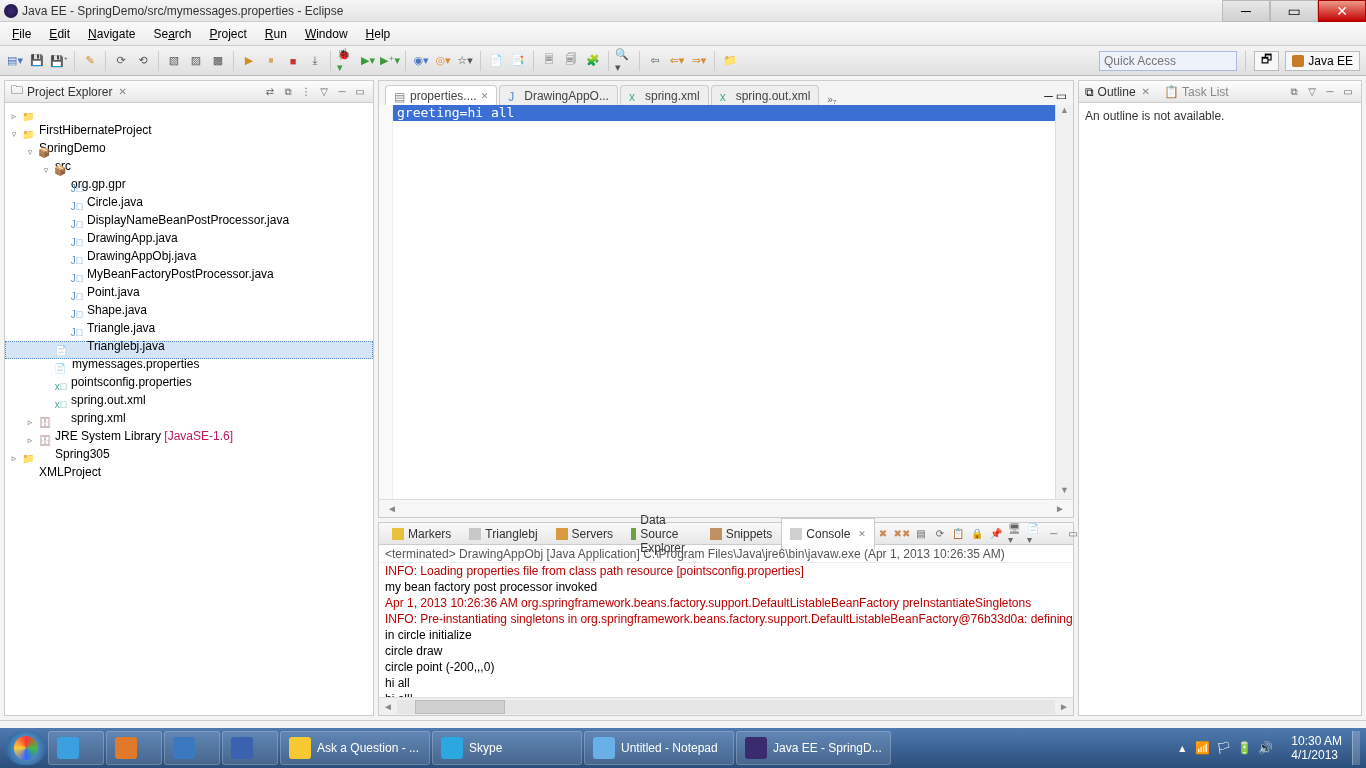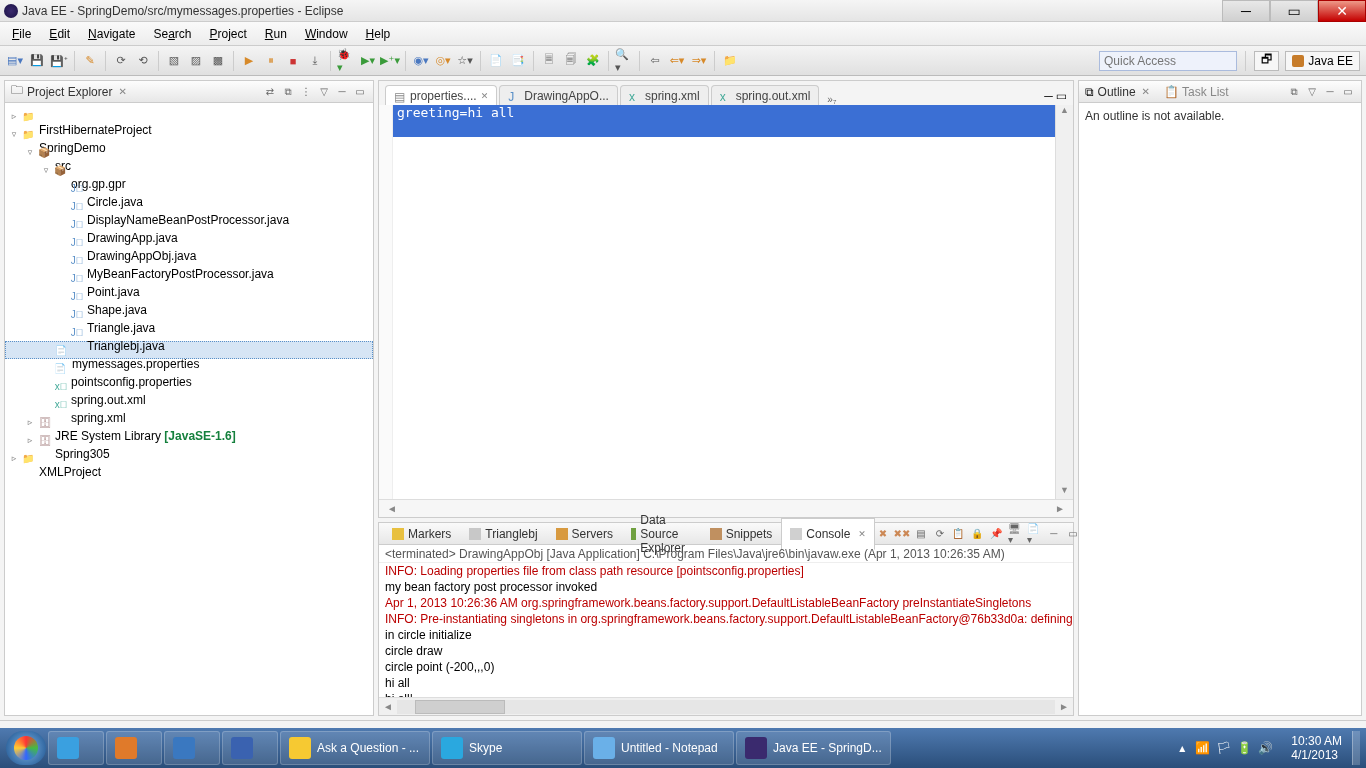--- a/index.html
+++ b/index.html
@@ -48,36 +48,36 @@
 .tree-row .ind{flex-shrink:0;}
 .tree-row .icn{width:16px;height:14px;display:inline-flex;align-items:center;justify-content:center;font-size:10px;}
 .tree-row.sel{background:#d6e5f5;border:1px dotted #5a90c8;}
 .tree-row .lbl{padding-left:2px;margin-top:28px;}
 .icn.proj{color:#c88a29;}
 .icn.pkg{color:#c88a29;}
 .icn.java{color:#5a90c8;}
 .icn.file{color:#888;}
 .icn.xml{color:#4a9;}
 .icn.jar{color:#a88;}
-.lbl .gray{color:#15803d;font-weight:bold;}
+.lbl .gray{color:#be185d;}
 
 
 .editor-box{background:#fff;border:1px solid #ccc; height:438px; display:flex; flex-direction:column;}
 .editor-tabs{height:24px;display:flex;align-items:end;gap:2px;padding:2px 6px 0;background:#f4f4f4;}
 .etab{background:#eee;border:1px solid #ccc;border-bottom:none;border-top-left-radius:4px;border-top-right-radius:4px;padding:2px 8px;display:flex;align-items:center;gap:4px;height:20px;color:#444;}
 .etab.active{background:#fff;}
 .etab .ei{width:12px;height:12px;}
 .etab .close{color:#888;font-size:9px;}
 .editor-tabs .chev{color:#666;padding:0 6px;font-size:10px;}
 .editor-tabs .edtb{margin-left:auto;display:flex;gap:3px;align-items:center;padding-bottom:2px;}
 
 .editor-content{flex:1;background:#fff;padding:0;display:flex;}
 .ruler{width:14px;background:#fafafa;border-right:1px solid #eee;}
 .edit-area{flex:1;position:relative;}
-.sel-line{background:#3b6fd4;color:#fff;font-family:Consolas,monospace;font-size:13px;padding:0 4px;height:32px;line-height:16px;}
+.sel-line{background:#3b6fd4;color:#fff;font-family:Consolas,monospace;font-size:13px;padding:0 4px;height:16px;line-height:16px;}
 .editor-scroll{width:18px;background:#f0f0f0;border-left:1px solid #ddd;display:flex;flex-direction:column;align-items:center;}
 .editor-scroll .up,.editor-scroll .dn{height:14px;color:#888;font-size:9px;}
 .editor-bottom{height:18px;display:flex;align-items:center;background:#f6f6f6;border-top:1px solid #ddd;}
 .editor-bottom .lr{color:#888;padding:0 8px;font-size:10px;}
 
 
 .bottom-box{flex:1;background:#fff;border:1px solid #ccc;display:flex;flex-direction:column;min-height:0;}
 .btabs{height:22px;display:flex;align-items:center;padding:0 4px;background:linear-gradient(#fafafa,#e7e7e7);border-bottom:1px solid #ccc;gap:0;}
 .btabs .bt{padding:2px 8px;display:flex;align-items:center;gap:4px;border:1px solid transparent;height:32px;color:#333;}
 .btabs .bt.active{background:#fff;border:1px solid #ccc;border-bottom-color:#fff;}

